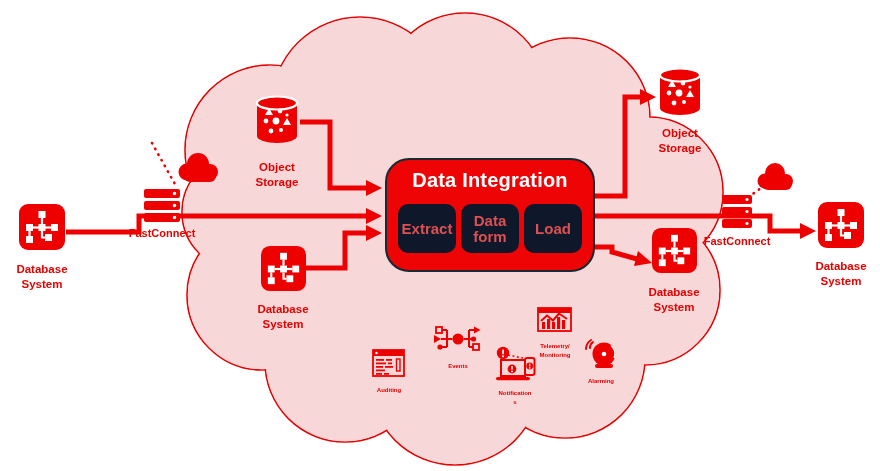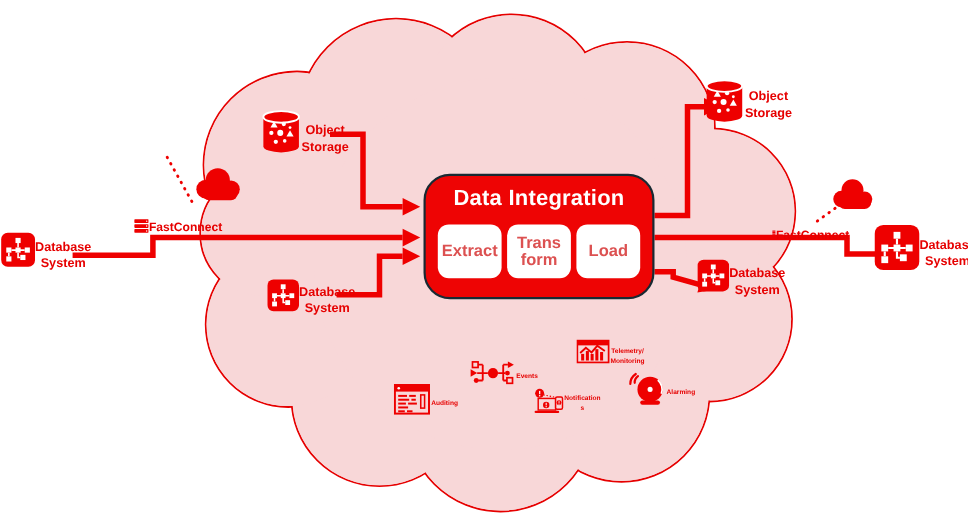--- a/index.html
+++ b/index.html
@@ -2,21 +2,21 @@
 <html><head>
 <meta charset="utf-8">
 <style>
   html,body{margin:0;padding:0;background:#ffffff;}
   .stage{
     position:relative;width:880px;height:471px;overflow:hidden;
     background:#ffffff;font-family:"Liberation Sans",sans-serif;
   }
   .stage svg{display:block;}
   .bg{position:absolute;left:0;top:0;}
-  .node{position:absolute;display:flex;align-items:center;}
+  .node{position:absolute;display:flex;flex-direction:column;align-items:center;}
   .label{
     color:#e60000;font-weight:bold;text-align:center;
     white-space:pre-line;pointer-events:none;
   }
   .label.lg{font-size:11.5px;line-height:1.28;}
   .label.md{font-size:11px;line-height:1.2;}
   .label.sm{font-size:6px;line-height:1.45;}
   .di-box{
     position:absolute;left:385px;top:158px;width:210px;height:114px;
     background:#ee0404;border:2.5px solid #182a33;border-radius:24px;
@@ -25,21 +25,21 @@
   }
   .di-title{
     margin-top:9px;text-align:center;color:#ffffff;font-size:20px;
     letter-spacing:.2px;
   }
   .di-steps{
     position:absolute;left:11px;right:11px;top:44px;height:49px;
     display:flex;justify-content:space-between;align-items:stretch;
   }
   .di-step{
-    width:58px;border-radius:10px;background:#ffffff;color:#dc5151;
+    width:58px;border-radius:10px;background:#0f172a;color:#dc5151;
     display:flex;align-items:center;justify-content:center;
     font-size:15px;line-height:1.05;text-align:center;white-space:pre-line;
   }
 </style>
 </head>
 <body>
 
 <div class="stage">
 
   <svg class="bg" width="880" height="471" viewBox="0 0 880 471">
@@ -187,21 +187,21 @@
       </g>
     </svg>
     <div class="label lg" style="margin-top:11px;">Database
 System</div>
   </div>
 
   <div class="di-box">
     <div class="di-title">Data Integration</div>
     <div class="di-steps">
       <div class="di-step">Extract</div>
-      <div class="di-step">Trans
+      <div class="di-step">Data
 form</div>
       <div class="di-step">Load</div>
     </div>
   </div>
 
   <div class="node" style="left:640px;top:66px;width:80px;">
     <svg width="46" height="52" viewBox="0 0 46 52">
       <path d="M3 9 v33 a20 7 0 0 0 40 0 V9 Z" fill="#ee0000"></path>
       <ellipse cx="23" cy="9" rx="20" ry="6.5" fill="#ee0000" stroke="#ffffff" stroke-width="2.2"></ellipse>
       <g fill="#ffffff">

